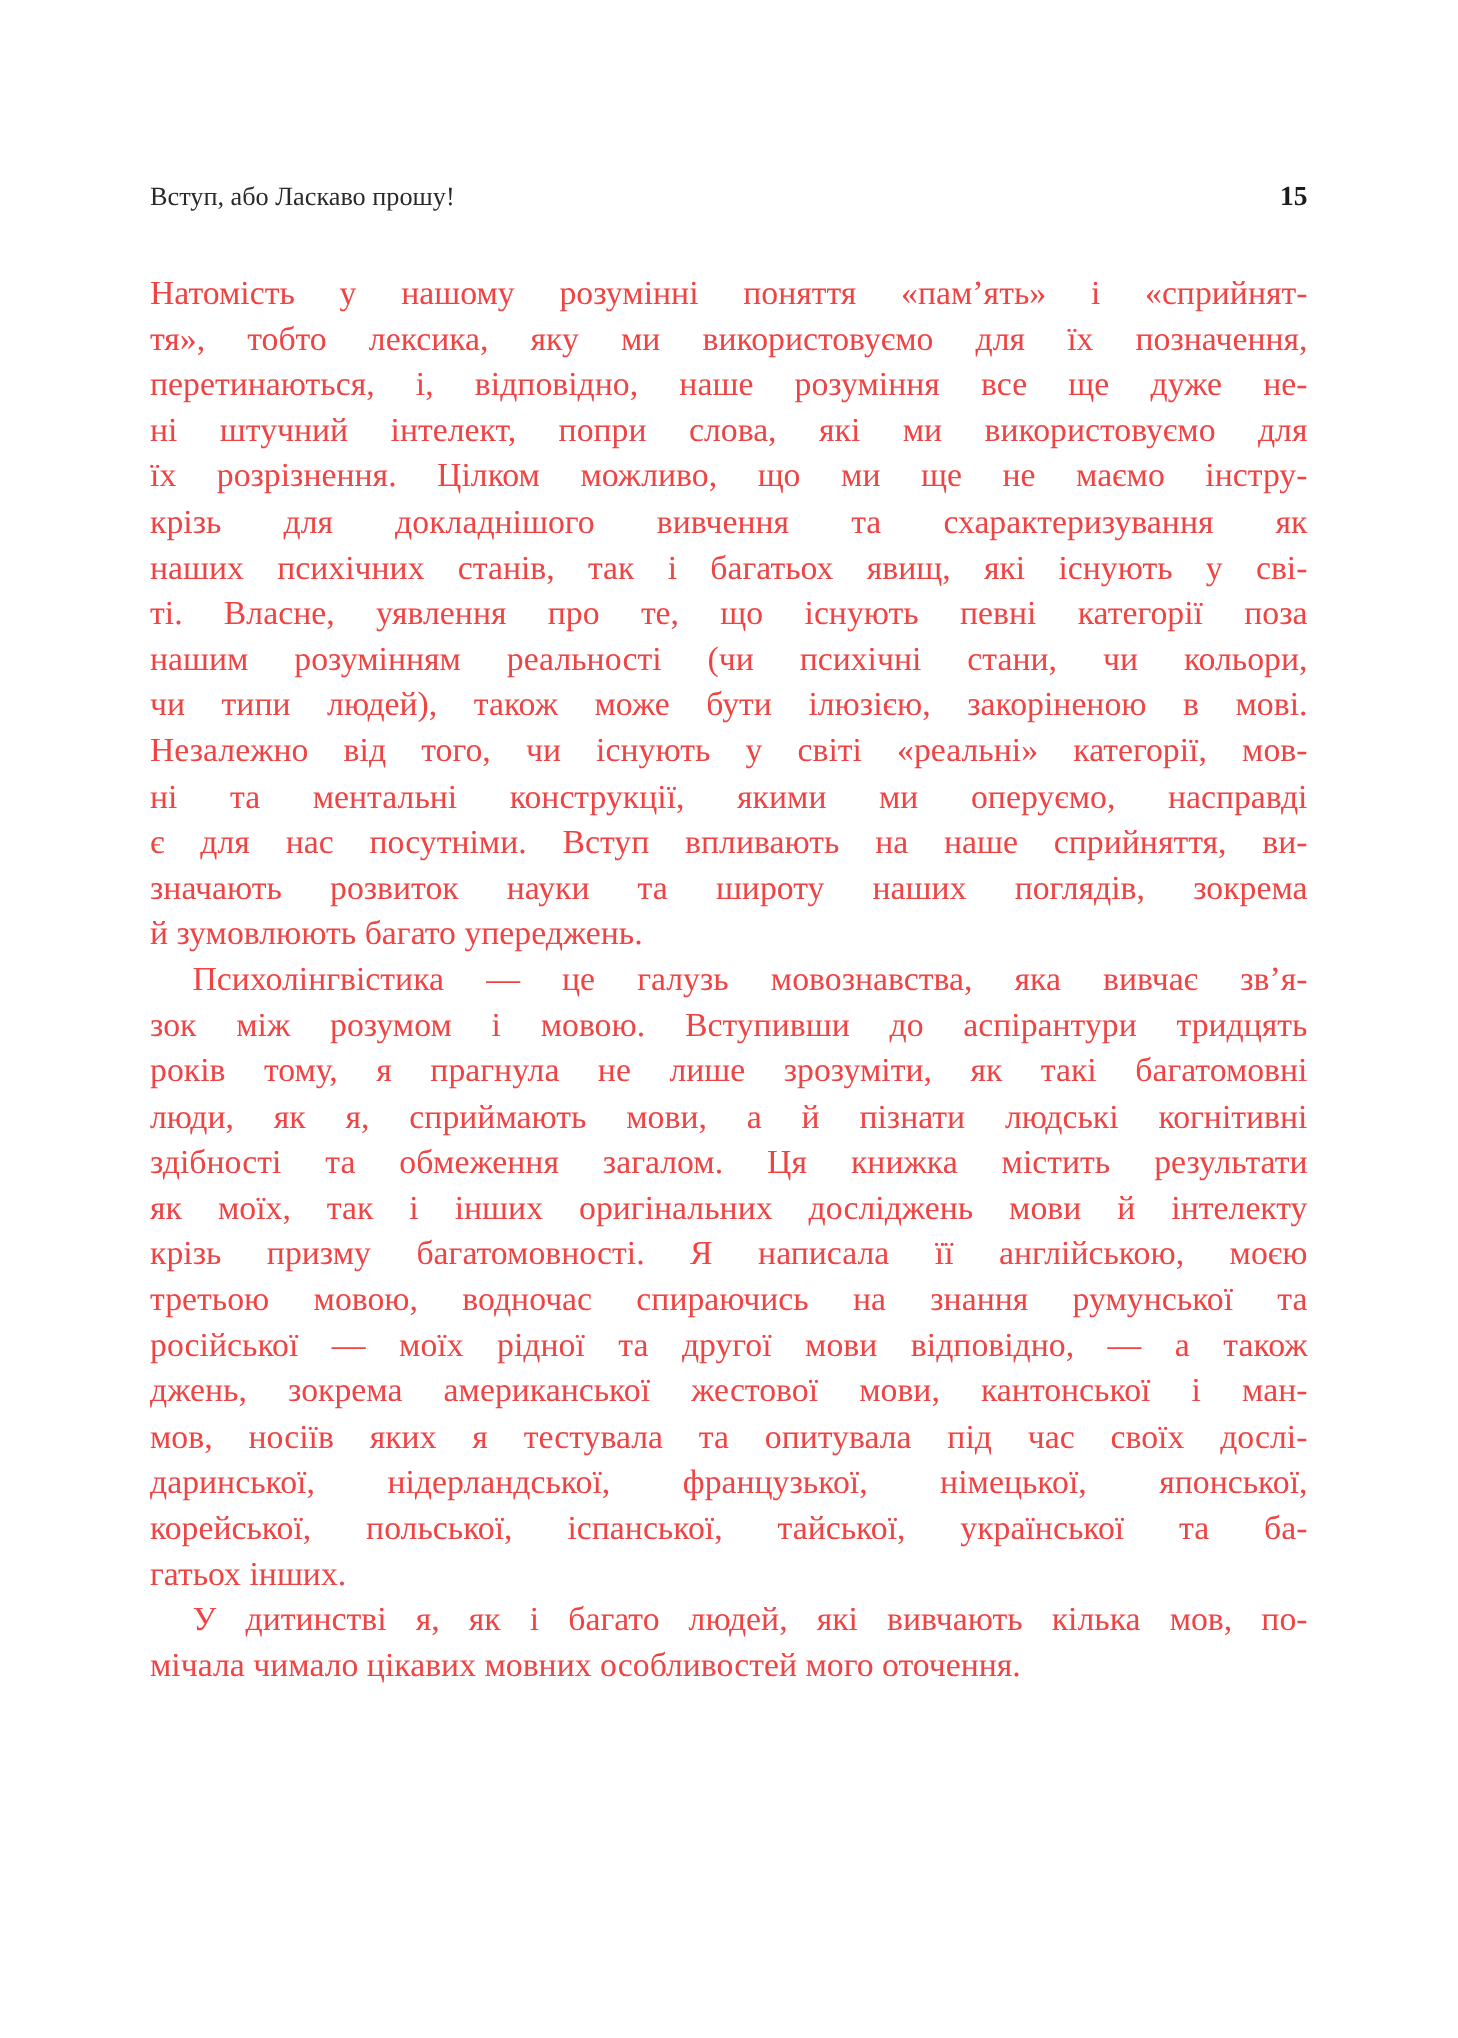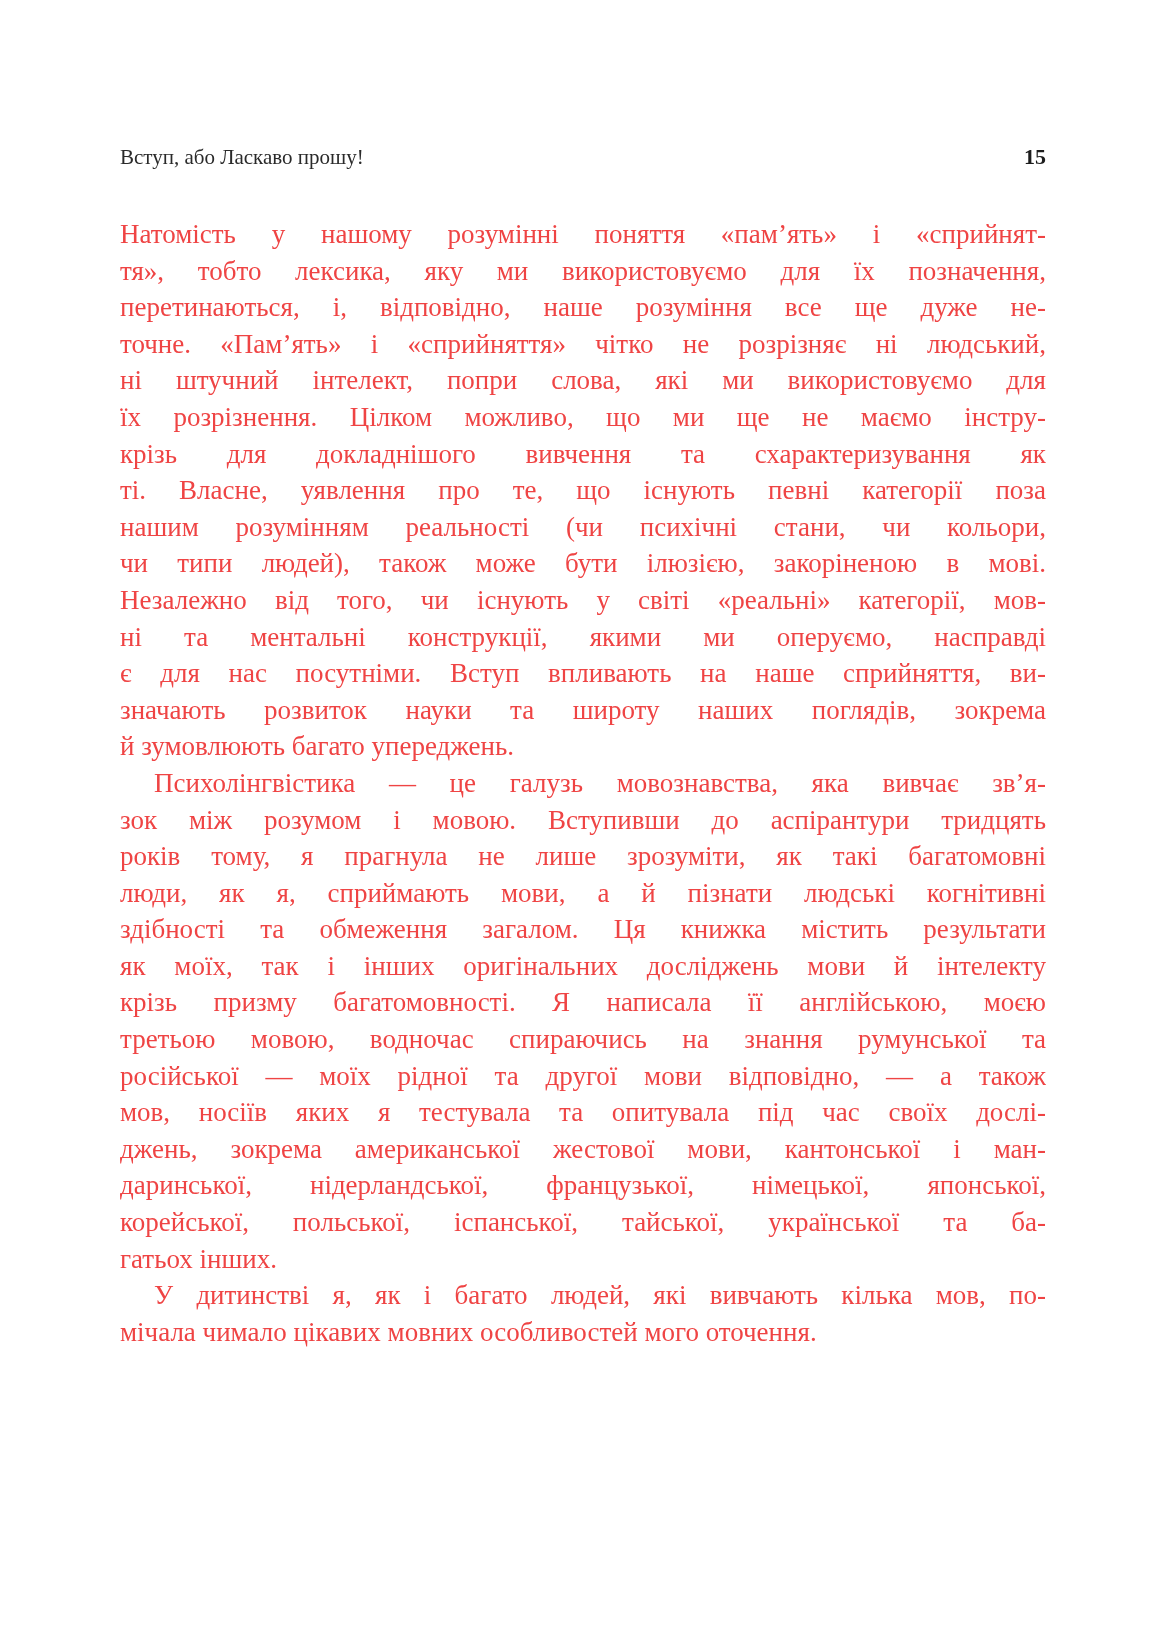--- a/index.html
+++ b/index.html
@@ -66,45 +66,45 @@
   <div class="running-header">
     <span class="running-title">Вступ, або Ласкаво прошу!</span>
     <span class="page-number">15</span>
   </div>
 
   <div class="body-text">
       <div class="paragraph">
         <div class="line">Натомість у нашому розумінні поняття «пам’ять» і «сприйнят-</div>
         <div class="line">тя», тобто лексика, яку ми використовуємо для їх позначення,</div>
         <div class="line">перетинаються, і, відповідно, наше розуміння все ще дуже не-</div>
-        <div class="line">точне. «Пам’ять» і «сприйняття» чітко не розрізняє ні людський,</div>
         <div class="line">ні штучний інтелект, попри слова, які ми використовуємо для</div>
         <div class="line">їх розрізнення. Цілком можливо, що ми ще не маємо інстру-</div>
         <div class="line">крізь для докладнішого вивчення та схарактеризування як</div>
+        <div class="line">наших психічних станів, так і багатьох явищ, які існують у сві-</div>
         <div class="line">ті. Власне, уявлення про те, що існують певні категорії поза</div>
         <div class="line">нашим розумінням реальності (чи психічні стани, чи кольори,</div>
         <div class="line">чи типи людей), також може бути ілюзією, закоріненою в мові.</div>
         <div class="line">Незалежно від того, чи існують у світі «реальні» категорії, мов-</div>
         <div class="line">ні та ментальні конструкції, якими ми оперуємо, насправді</div>
         <div class="line">є для нас посутніми. Вступ впливають на наше сприйняття, ви-</div>
         <div class="line">значають розвиток науки та широту наших поглядів, зокрема</div>
         <div class="line last">й зумовлюють багато упереджень.</div>
       </div>
       <div class="paragraph indent">
         <div class="line">Психолінгвістика — це галузь мовознавства, яка вивчає зв’я-</div>
         <div class="line">зок між розумом і мовою. Вступивши до аспірантури тридцять</div>
         <div class="line">років тому, я прагнула не лише зрозуміти, як такі багатомовні</div>
         <div class="line">люди, як я, сприймають мови, а й пізнати людські когнітивні</div>
         <div class="line">здібності та обмеження загалом. Ця книжка містить результати</div>
         <div class="line">як моїх, так і інших оригінальних досліджень мови й інтелекту</div>
         <div class="line">крізь призму багатомовності. Я написала її англійською, моєю</div>
         <div class="line">третьою мовою, водночас спираючись на знання румунської та</div>
         <div class="line">російської — моїх рідної та другої мови відповідно, — а також</div>
+        <div class="line">джень, зокрема американської жестової мови, кантонської і ман-</div>
         <div class="line">мов, носіїв яких я тестувала та опитувала під час своїх дослі-</div>
-        <div class="line">джень, зокрема американської жестової мови, кантонської і ман-</div>
         <div class="line">даринської, нідерландської, французької, німецької, японської,</div>
         <div class="line">корейської, польської, іспанської, тайської, української та ба-</div>
         <div class="line last">гатьох інших.</div>
       </div>
       <div class="paragraph indent">
         <div class="line">У дитинстві я, як і багато людей, які вивчають кілька мов, по-</div>
         <div class="line last">мічала чимало цікавих мовних особливостей мого оточення.</div>
       </div>
     </div>
 </div>

